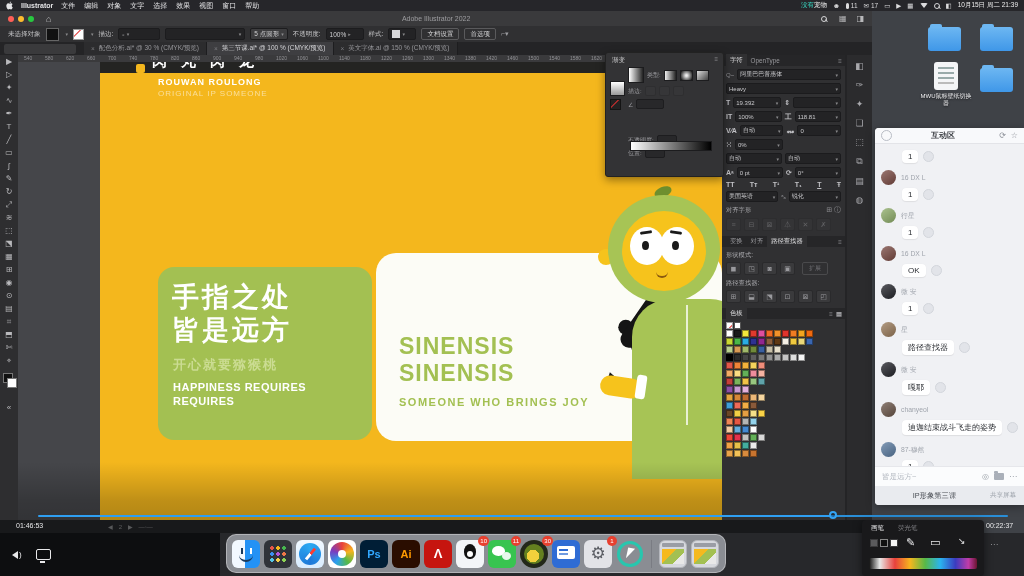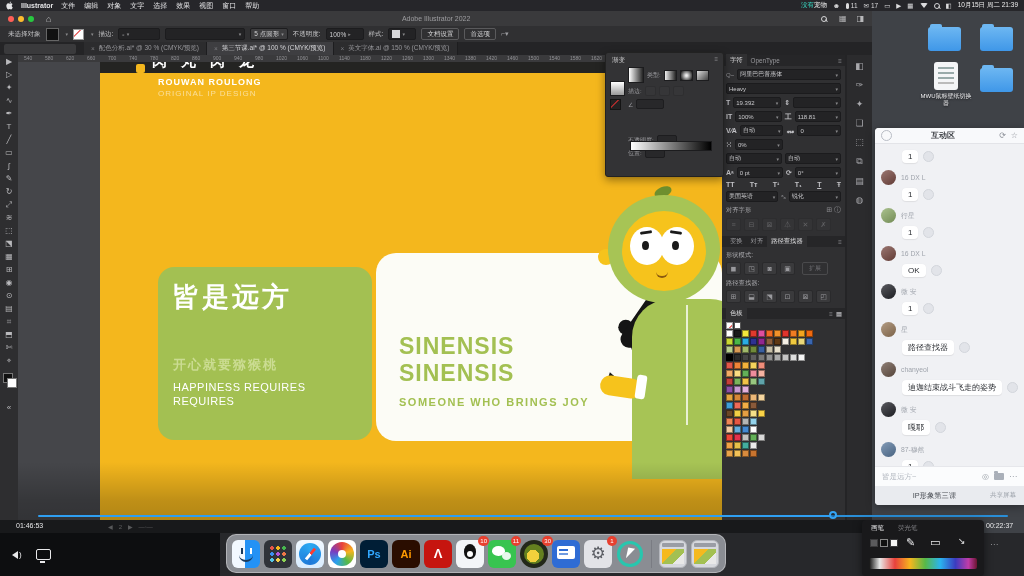--- a/index.html
+++ b/index.html
@@ -47,21 +47,21 @@
   #artboard{position:absolute;left:82px;top:0;width:622px;height:471px;background:#f4b71d;}
   #art-topstrip{position:absolute;left:0;top:0;width:622px;height:11px;background:#242422;overflow:hidden;}
   #art-topstrip .cnbrand{position:absolute;left:52px;top:-10px;color:#fff;font-weight:bold;font-size:15px;letter-spacing:14px;}
   #art-topstrip .mark{position:absolute;left:36px;top:2px;width:9px;height:9px;background:#f4b71d;border-radius:2px;}
 
   .card{position:absolute;border-radius:16px;}
   #green-card{left:58px;top:205px;width:214px;height:173px;background:#a3c052;}
   #white-card{left:276px;top:191px;width:346px;height:188px;background:#fcfcf6;border-radius:20px;}
   .hl-cn{color:#fff;font-weight:bold;font-size:27px;line-height:33px;letter-spacing:3px;}
   .sub-cn{color:#cbdc92;font-size:13px;letter-spacing:2px;font-weight:bold;}
-  .sub-en{color:#fff;font-weight:normal;font-size:11px;line-height:14px;letter-spacing:0.5px;}
+  .sub-en{color:#fff;font-weight:bold;font-size:11px;line-height:14px;letter-spacing:0.5px;}
   .prod-cn{color:#99ba3a;font-weight:bold;font-size:36px;letter-spacing:4px;}
   .latin{color:#a3c052;font-weight:bold;font-size:23px;line-height:27px;letter-spacing:1px;}
   .tagline{color:#a3c052;font-weight:bold;font-size:11px;letter-spacing:1.5px;}
 
   
   #monkey{position:absolute;left:498px;top:125px;width:150px;height:346px;}
   .mk{position:absolute;}
   
   #gorilla{position:absolute;left:242px;top:38px;width:76px;height:68px;}
   #cursor-canvas{position:absolute;left:232px;top:120px;width:0;height:0;border-left:7px solid #1a1a1a;border-top:3px solid transparent;border-bottom:8px solid transparent;transform:rotate(18deg);}
@@ -374,25 +374,26 @@
       </div>
 
     <div id="canvas">
       <div id="artboard">
         <div id="art-topstrip">
           <span class="mark"></span>
           <span class="cnbrand">肉丸肉龙</span>
         </div>
         <div class="abs" style="left:58px;top:15px;">
           <div style="color:#fff;font-weight:bold;font-size:9px;letter-spacing:1px;">ROUWAN ROULONG</div>
-          <div style="color:rgba(255,255,255,0.55);font-size:8px;letter-spacing:1px;margin-top:2px;">ORIGINAL IP DESIGN</div>
+          <div style="color:rgba(255,255,255,0.55);font-size:8px;letter-spacing:1px;margin-top:2px;">ORIGINAL IP SOMEONE</div>
         </div>
 
         <div class="card" id="green-card">
           <div class="hl-cn" style="position:absolute;left:14px;top:14px;">
+            <div>手指之处</div>
             <div>皆是远方</div>
           </div>
           <div class="sub-cn" style="position:absolute;left:15px;top:89px;">开心就要猕猴桃</div>
           <div class="sub-en" style="position:absolute;left:15px;top:113px;">
             <div>HAPPINESS REQUIRES</div>
             <div>REQUIRES</div>
           </div>
         </div>
 
         <div class="card" id="white-card">
@@ -842,35 +843,35 @@
             <span class="avatar" style="background-color: rgb(154, 123, 90);"></span>
             <span class="uname">星</span>
           </div>
           <div class="brow">
             <span class="bubble">路径查找器</span>
             <span class="likebtn"></span>
           </div>
         </div>
         <div class="msg">
           <div class="nrow">
+            <span class="avatar" style="background-color: rgb(35, 36, 42);"></span>
+            <span class="uname">微 安</span>
+          </div>
+          <div class="brow">
+            <span class="bubble">嘎耶</span>
+            <span class="likebtn"></span>
+          </div>
+        </div>
+        <div class="msg">
+          <div class="nrow">
             <span class="avatar" style="background-color: rgb(106, 85, 72);"></span>
             <span class="uname">chanyeol</span>
           </div>
           <div class="brow">
             <span class="bubble">迪迦结束战斗飞走的姿势</span>
-            <span class="likebtn"></span>
-          </div>
-        </div>
-        <div class="msg">
-          <div class="nrow">
-            <span class="avatar" style="background-color: rgb(35, 36, 42);"></span>
-            <span class="uname">微 安</span>
-          </div>
-          <div class="brow">
-            <span class="bubble">嘎耶</span>
             <span class="likebtn"></span>
           </div>
         </div>
         <div class="msg">
           <div class="nrow">
             <span class="avatar" style="background-color: rgb(90, 123, 160);"></span>
             <span class="uname">87-穆然</span>
           </div>
           <div class="brow">
             <span class="bubble">1</span>

